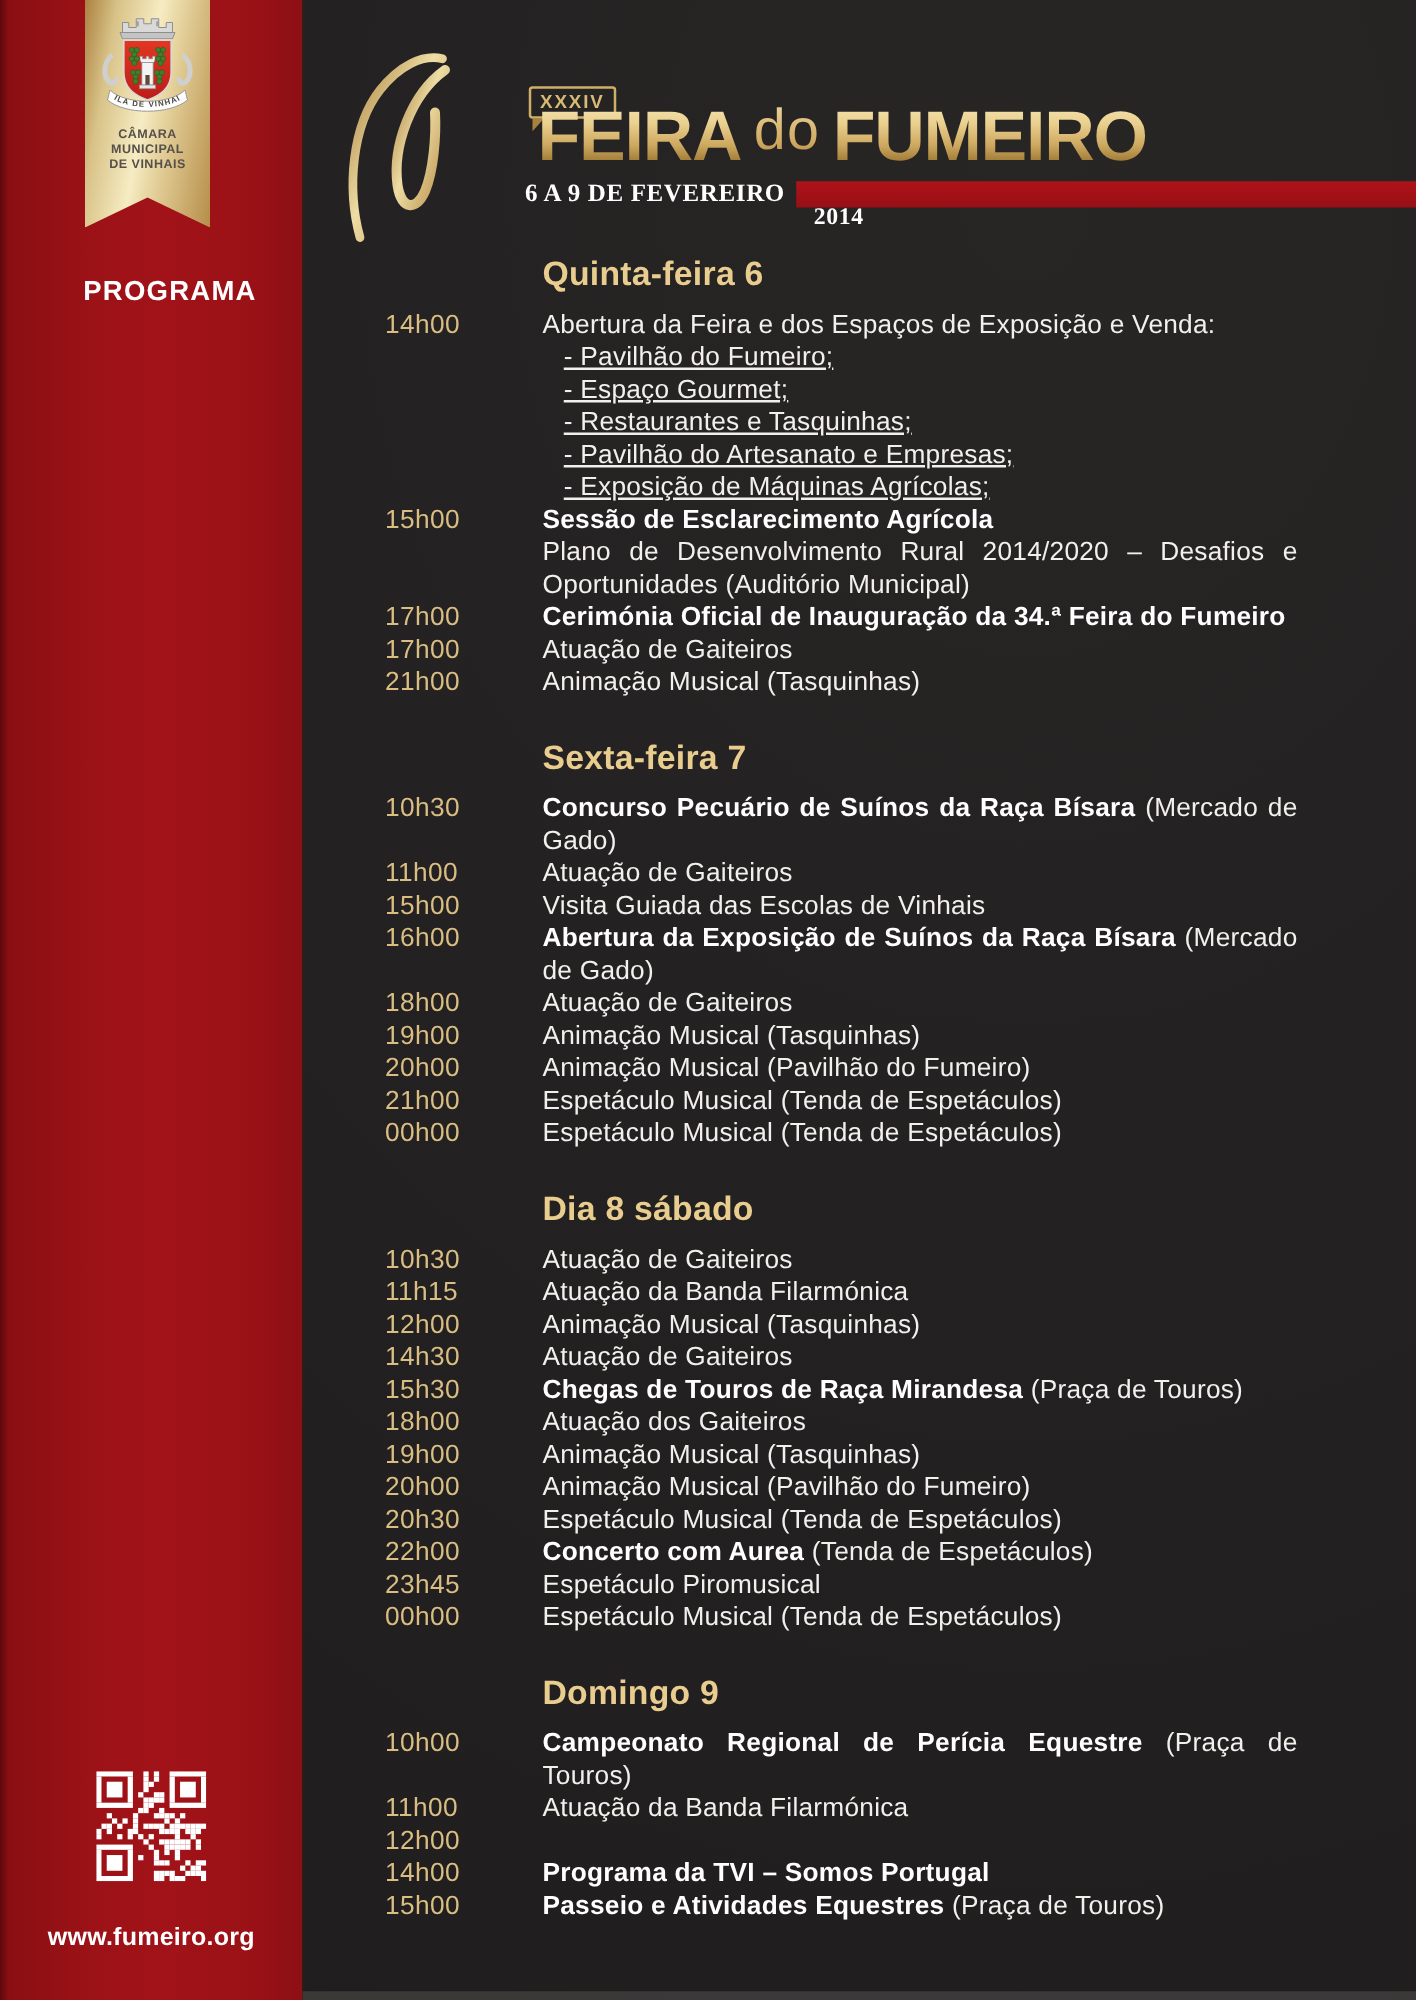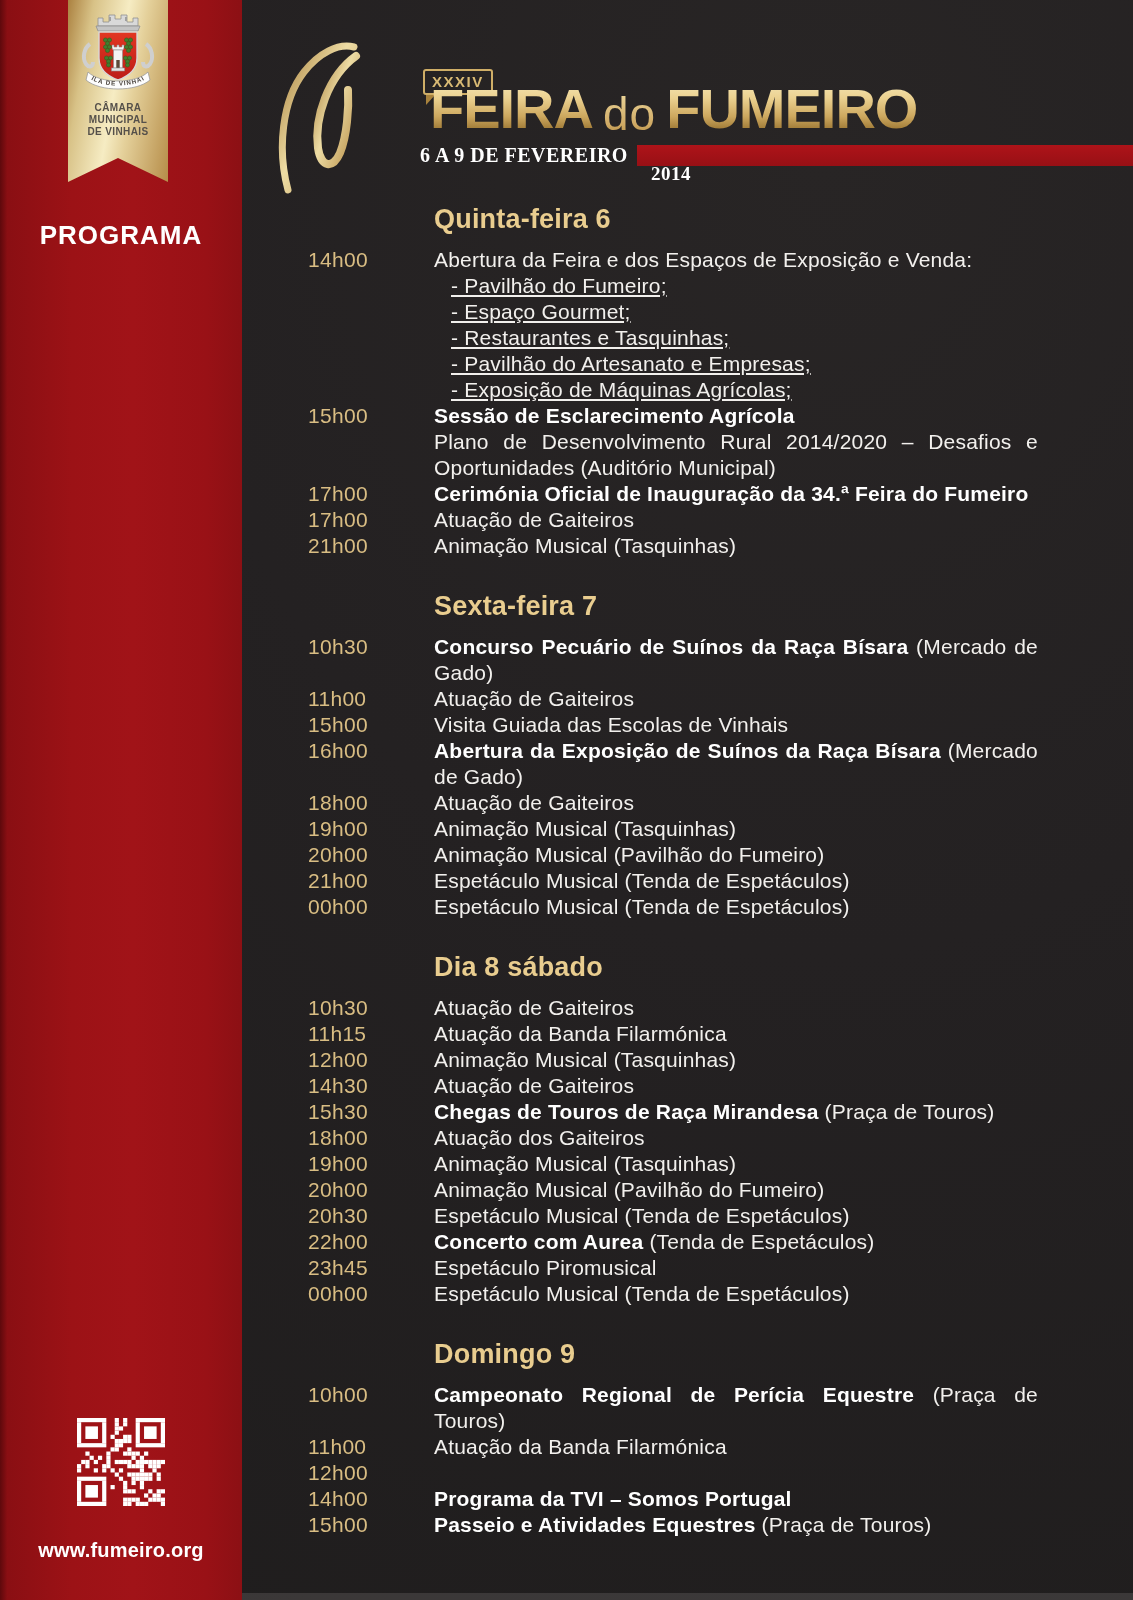--- a/index.html
+++ b/index.html
@@ -18,22 +18,22 @@
     background:linear-gradient(100deg,#ab8140 0%,#d8c287 20%,#f6ecc3 47%,#e4d09a 62%,#b68d49 100%);
     clip-path:polygon(0 0,100% 0,100% 100%,50% calc(100% - 24px),0 100%);
     box-shadow:0 3px 8px rgba(0,0,0,.4);
     text-align:center;
   }
   .crest{margin:6px auto 0;display:block;}
   .org{
     margin-top:2px;color:#55504a;font-weight:bold;font-size:10px;line-height:12px;letter-spacing:.4px;
   }
   .program{
-    position:absolute;top:220px;left:0;width:100%;text-align:center;
-    color:#ffffff;font-weight:bold;font-size:26px;letter-spacing:1px;
+    position:absolute;top:220px;left:15px;width:100%;text-align:center;
+    color:#ffffff;font-weight:bold;font-size:22px;letter-spacing:1px;
   }
   .qr-wrap{position:absolute;left:0;bottom:90px;width:100%;text-align:center;}
   .site{
     position:absolute;left:0;bottom:38px;width:100%;text-align:center;
     color:#ffffff;font-weight:bold;font-size:20px;letter-spacing:.2px;
   }
   
   .main{
     position:relative;flex:1;height:100%;
     background:radial-gradient(160% 110% at 65% 10%,#282525 0%,#242122 45%,#1f1d1d 100%);
@@ -48,21 +48,21 @@
     border:2px solid #cfae67;border-radius:3px;
     color:#d9ba74;font-weight:bold;font-size:15px;letter-spacing:1.5px;
     padding:2px 7px 3px;
   }
   .badge-fold{
     position:absolute;left:184px;top:95px;width:0;height:0;
     border-left:9px solid #a8823d;border-bottom:10px solid transparent;
   }
   .title{
     position:absolute;left:188px;top:76px;white-space:nowrap;
-    display:flex;align-items:flex-end;
+    display:flex;align-items:flex-start;
   }
   .t-main{
     font-size:56px;font-weight:bold;letter-spacing:-1px;
     background:linear-gradient(to bottom,#f7e9ba 4%,#ebd190 34%,#cda85f 62%,#97722f 86%,#c39a51 100%);
     -webkit-background-clip:text;background-clip:text;color:transparent;
   }
   .t-do{
     font-size:46px;font-weight:300;margin:0 10px;letter-spacing:1px;
     background:linear-gradient(to bottom,#f0dda4,#cfa963 70%,#a98336);
     -webkit-background-clip:text;background-clip:text;color:transparent;

